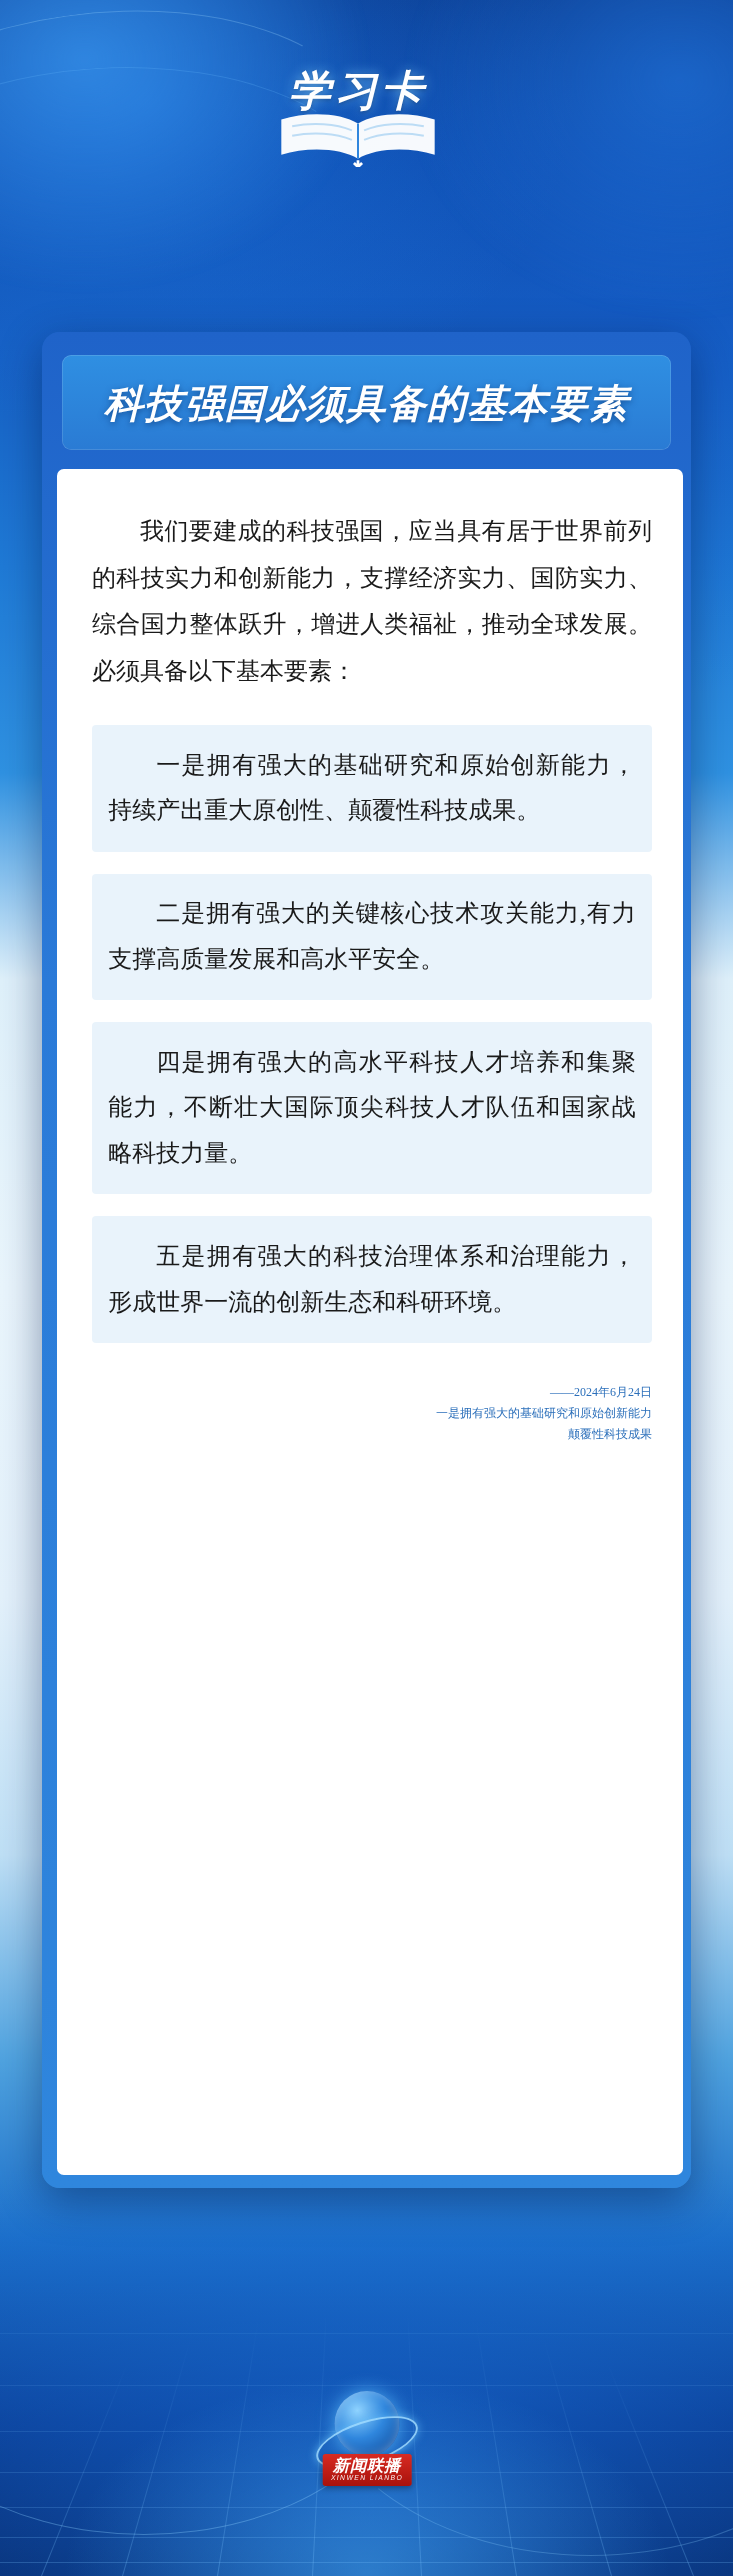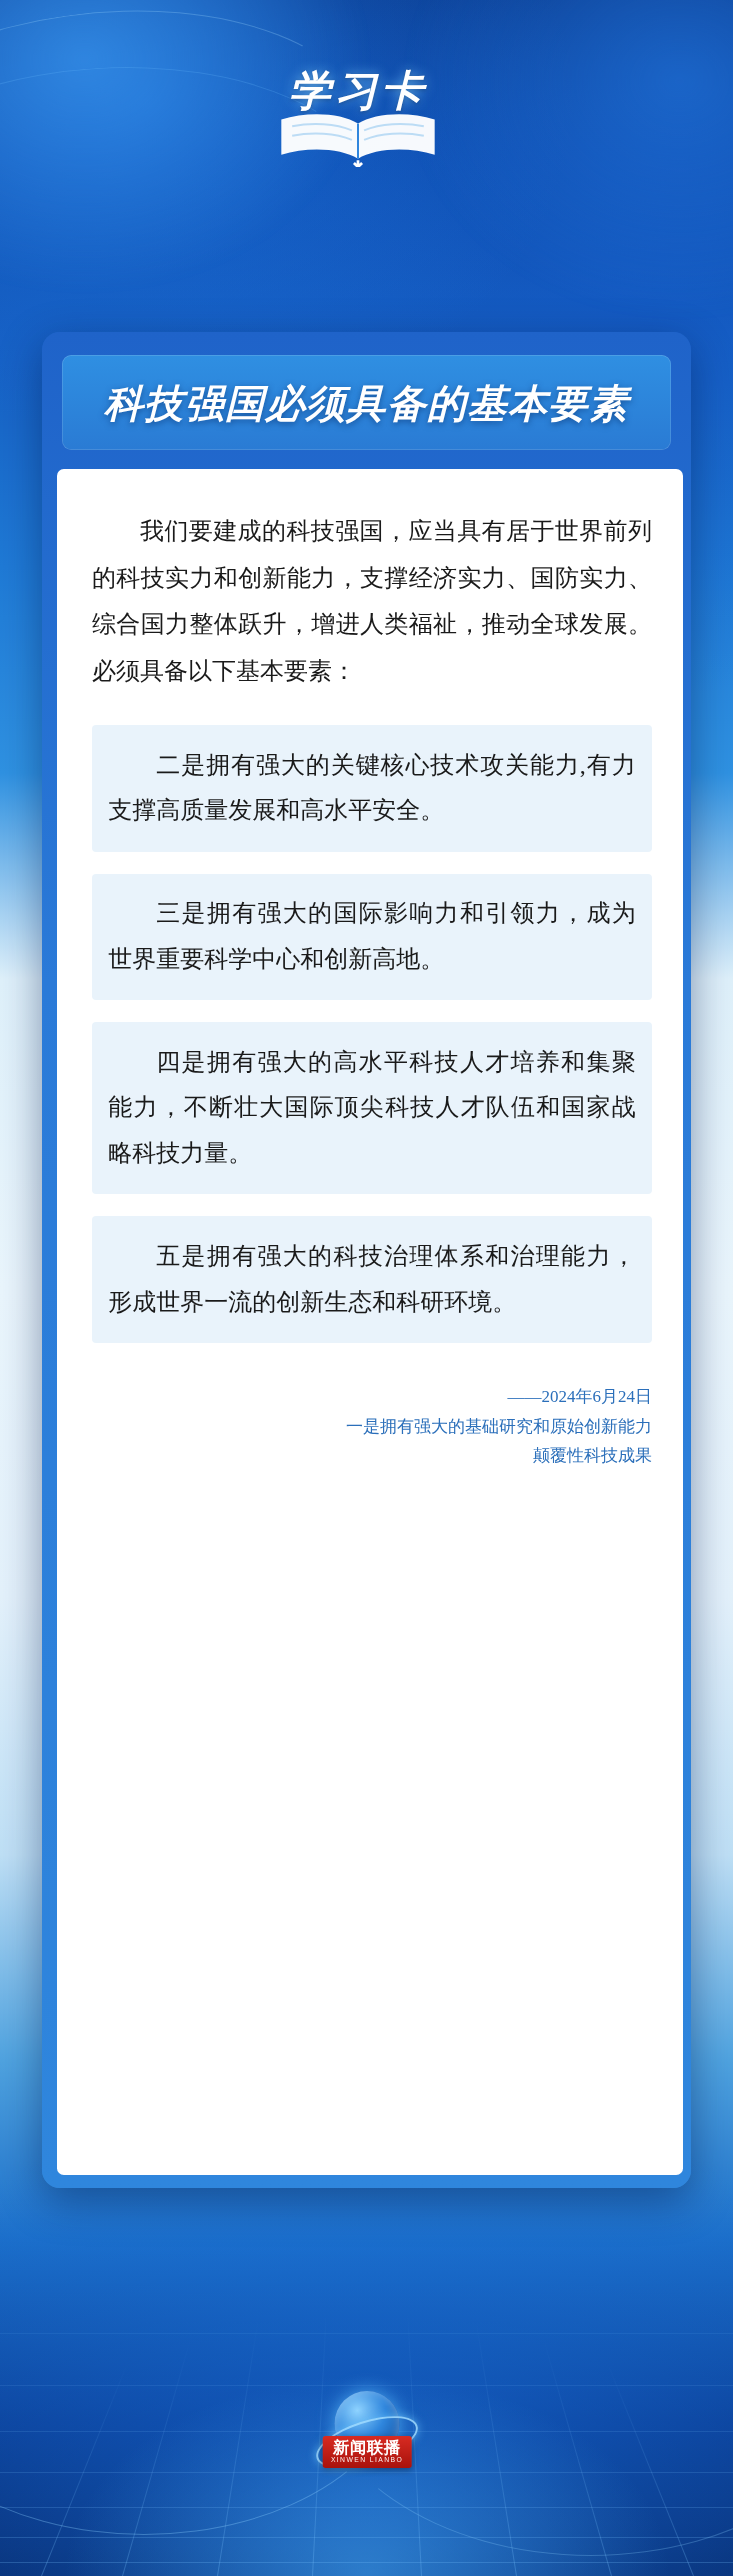--- a/index.html
+++ b/index.html
@@ -182,21 +182,21 @@
     line-height: 1.9;
     color: #1a1a1a;
     text-indent: 2em;
     text-align: justify;
   }
 
   .source {
     margin-top: 39px;
     text-align: right;
     color: #2b6fba;
-    font-size: 17px;
+    font-size: 12px;
     line-height: 1.75;
   }
 
   
   .footer {
     position: absolute;
     left: 0;
     bottom: 88px;
     width: 734px;
     text-align: center;
@@ -225,28 +225,29 @@
     transform: translateX(-50%);
     width: 102px; height: 38px;
     border: 2px solid rgba(160,220,255,0.85);
     border-radius: 50%;
     transform: translateX(-50%) rotate(-18deg);
     box-shadow: 0 0 9.5px rgba(110,200,255,0.7);
   }
   .cctv-tag {
     position: absolute;
     left: 50%;
-    bottom: 18px;
+    bottom: 0;
     transform: translateX(-50%);
     background: linear-gradient(180deg, #d82b22 0%, #a8120c 100%);
     color: #fff;
     border-radius: 2.7px;
     padding: 3.4px 8.2px 4.8px 8.2px;
     white-space: nowrap;
     box-shadow: 0 2px 6.8px rgba(0,0,0,0.35);
+    font-style: italic;
   }
   .cctv-cn {
     font-family: "Liberation Sans", "DejaVu Sans", sans-serif;
     font-size: 16.3px;
     font-weight: bold;
     letter-spacing: 0.7px;
     line-height: 1.05;
     display: block;
   }
   .cctv-en {
@@ -290,22 +291,22 @@
 
   <div class="card">
 
     <div class="title-block">
       <div class="title-text">科技强国必须具备的基本要素</div>
     </div>
 
     <div class="inner-white">
       <p class="lead">我们要建成的科技强国，应当具有居于世界前列的科技实力和创新能力，支撑经济实力、国防实力、综合国力整体跃升，增进人类福祉，推动全球发展。必须具备以下基本要素：</p>
 
+      <div class="point">一是拥有强大的基础研究和原始创新能力，持续产出重大原创性、颠覆性科技成果。</div>
       <div class="point">二是拥有强大的关键核心技术攻关能力,有力支撑高质量发展和高水平安全。</div>
-      <div class="point">三是拥有强大的国际影响力和引领力，成为世界重要科学中心和创新高地。</div>
       <div class="point">四是拥有强大的高水平科技人才培养和集聚能力，不断壮大国际顶尖科技人才队伍和国家战略科技力量。</div>
       <div class="point">五是拥有强大的科技治理体系和治理能力，形成世界一流的创新生态和科研环境。</div>
 
       <div class="source">
         <div>——2024年6月24日</div>
         <div>一是拥有强大的基础研究和原始创新能力</div>
         <div>颠覆性科技成果</div>
       </div>
     </div>
   </div>

